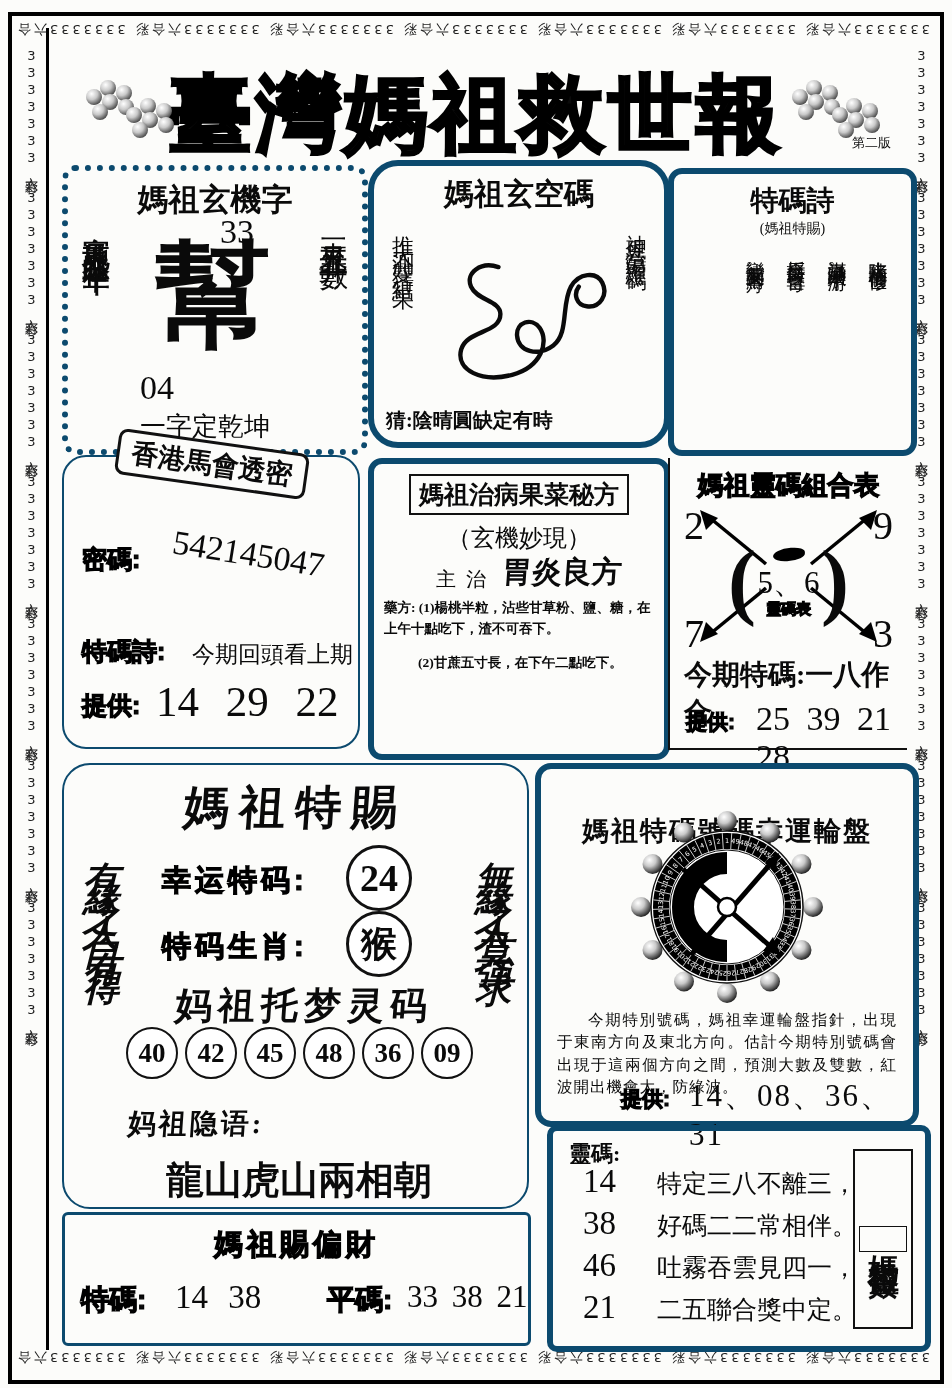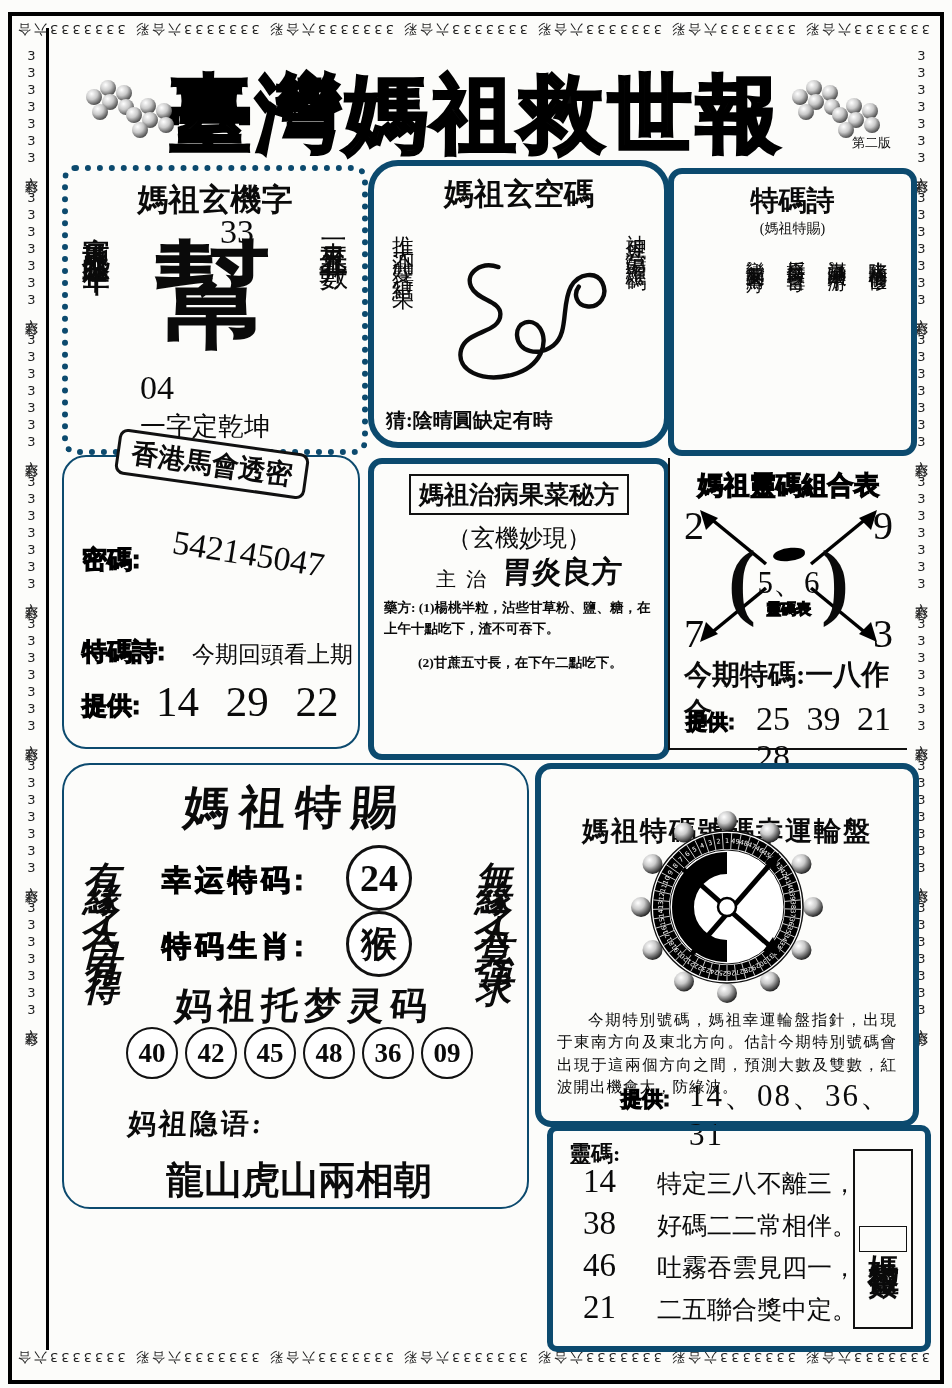--- a/index.html
+++ b/index.html
@@ -330,14 +330,21 @@
     <div class="abs" style="left:104px;top:78px;font-size:25px;">好碼二二常相伴。</div>
     <div class="abs serifnum" style="left:30px;top:116px;font-size:33px;">46</div>
     <div class="abs" style="left:104px;top:120px;font-size:25px;">吐霧吞雲見四一，</div>
     <div class="abs serifnum" style="left:30px;top:158px;font-size:33px;">21</div>
     <div class="abs" style="left:104px;top:162px;font-size:25px;">二五聯合獎中定。</div>
     <div class="abs" style="right:12px;top:18px;width:56px;height:176px;border:2px solid #111;display:flex;align-items:center;justify-content:center;">
       <div class="vtext" style="font-size:31px;font-weight:900;letter-spacing:4px;border:1.5px solid #111;padding:4px 2px;">媽祖靈簽</div>
     </div>
   </div>
 
+  <div class="box" style="left:62px;top:1212px;width:463px;height:128px;border-width:3px;border-radius:6px;">
+    <div class="abs heavy" style="left:0;top:10px;width:100%;text-align:center;font-size:29px;letter-spacing:4px;">媽祖賜偏財</div>
+    <div class="abs heavy" style="left:16px;top:66px;font-size:28px;">特碼:</div>
+    <div class="abs serifnum" style="left:110px;top:64px;font-size:33px;word-spacing:12px;">14  38</div>
+    <div class="abs heavy" style="left:262px;top:66px;font-size:28px;">平碼:</div>
+    <div class="abs serifnum" style="left:342px;top:64px;font-size:31px;word-spacing:6px;">33 38 21</div>
+  </div>
 
 </div>
 
 </body></html>

